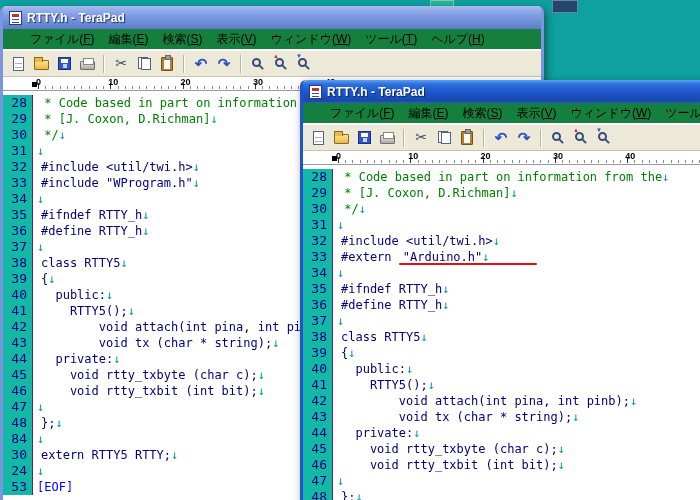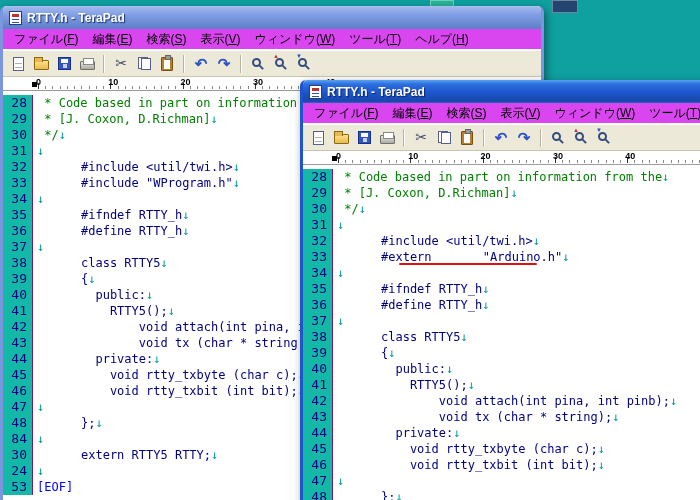--- a/index.html
+++ b/index.html
@@ -47,22 +47,22 @@
     background:#C03030;
   }
   .terapad-icon::after {
     content:""; position:absolute; left:2px; top:7px; right:2px; height:4px;
     background:repeating-linear-gradient(to bottom,#3050B0 0 1px,transparent 1px 3px);
   }
 
   .menubar {
     height:21px; flex:0 0 21px;
     display:flex; align-items:center;
-    padding:0 4px; font-size:12px; color:#000;
-    background:#d946ef;
+    padding:0 20px; font-size:12px; color:#000;
+    background:#15803d;
     border-bottom:1px solid #FFFFFF;
     white-space:nowrap; overflow:hidden;
   }
   .menu-item { padding:2px 7px; cursor:default; }
   .menu-item u { text-decoration:underline; }
 
   .toolbar {
     height:27px; flex:0 0 27px;
     display:flex; align-items:center;
     padding:0 4px; gap:1px;
@@ -142,21 +142,21 @@
     font-family:"DejaVu Sans Mono", monospace; font-size:12px; line-height:16px;
     padding-top:4px;
   }
   .line { display:flex; height:16px; white-space:pre; position:relative; }
   .gutter {
     flex:0 0 30px; width:30px; text-align:right; padding-right:5px;
     color:#000080; font-size:13px;
     border-right:1px solid #701a75; background:#14b8a6;
   }
   .code { padding-left:4px; }
-  .seg.code { color:#000080;margin-left:40px; }
+  .seg.code { color:#000080; }
   .seg.comment { color:#008000; }
   .seg.eof { color:#0000FF; }
   .eol { color:#009999; }
   .red-underline {
     position:absolute; top:14px; height:0;
     border-top:2px solid #E01010; border-radius:1px;
   }
 </style>
 </head>
 <body>

